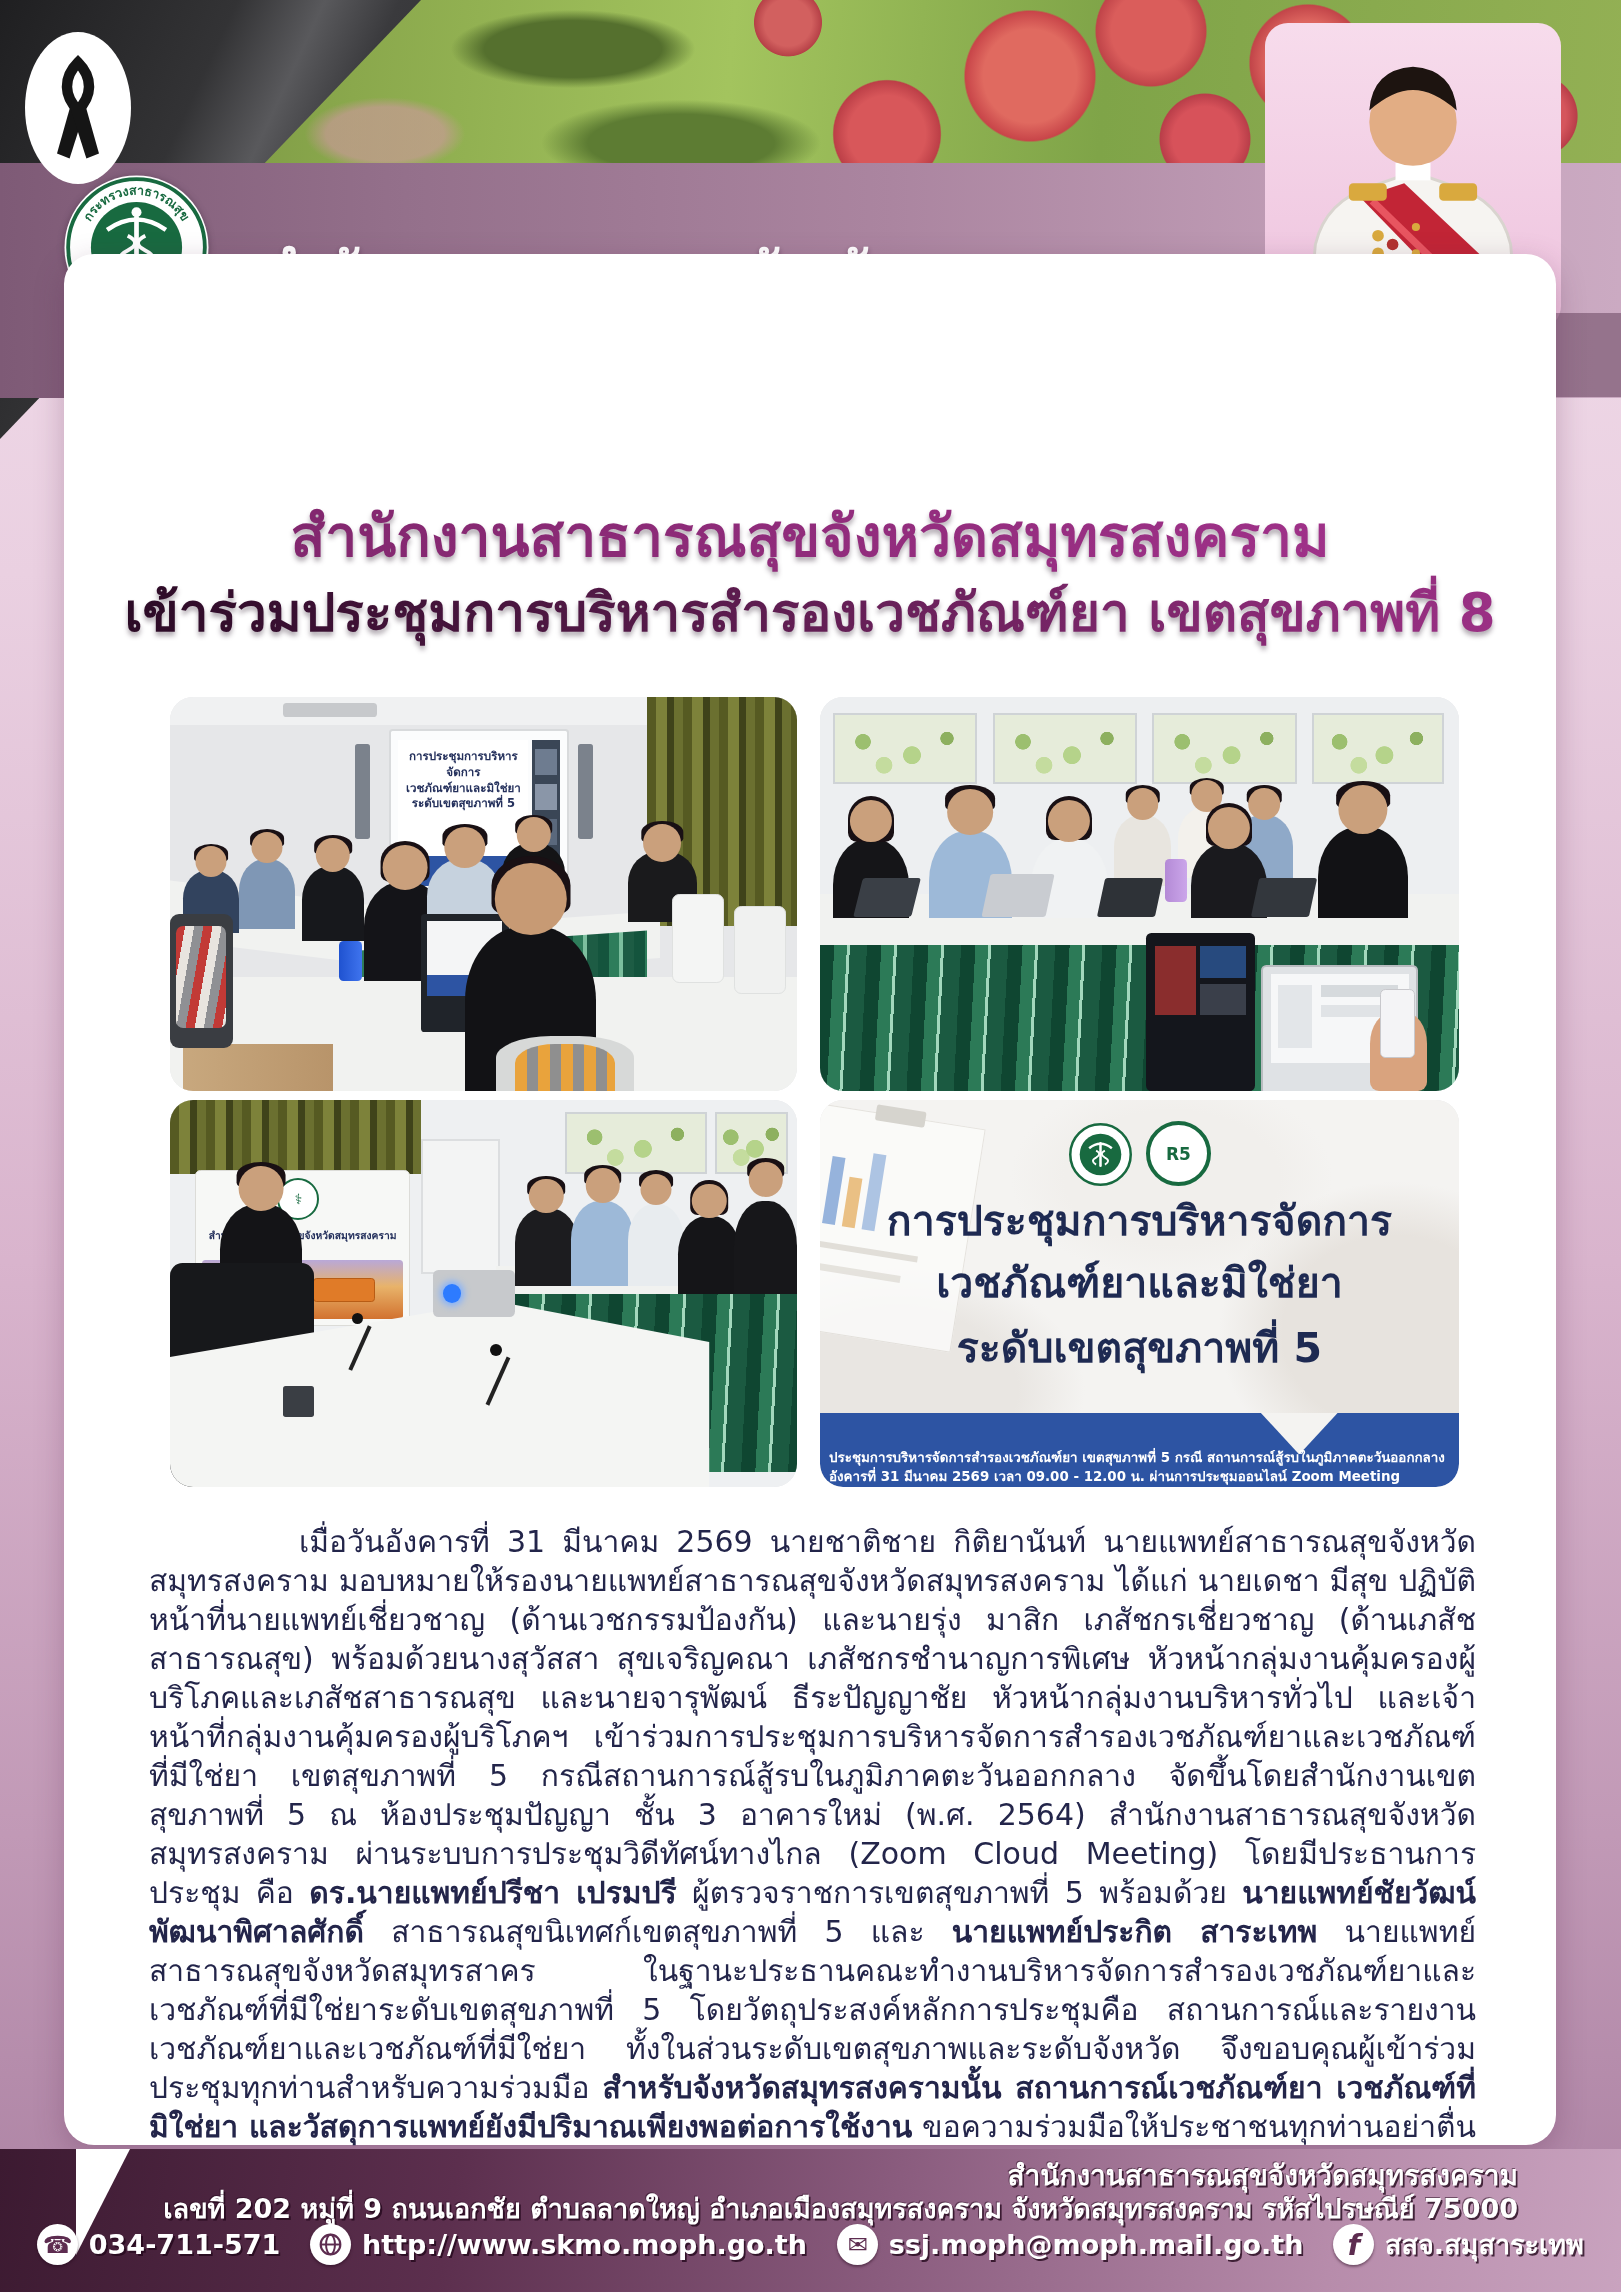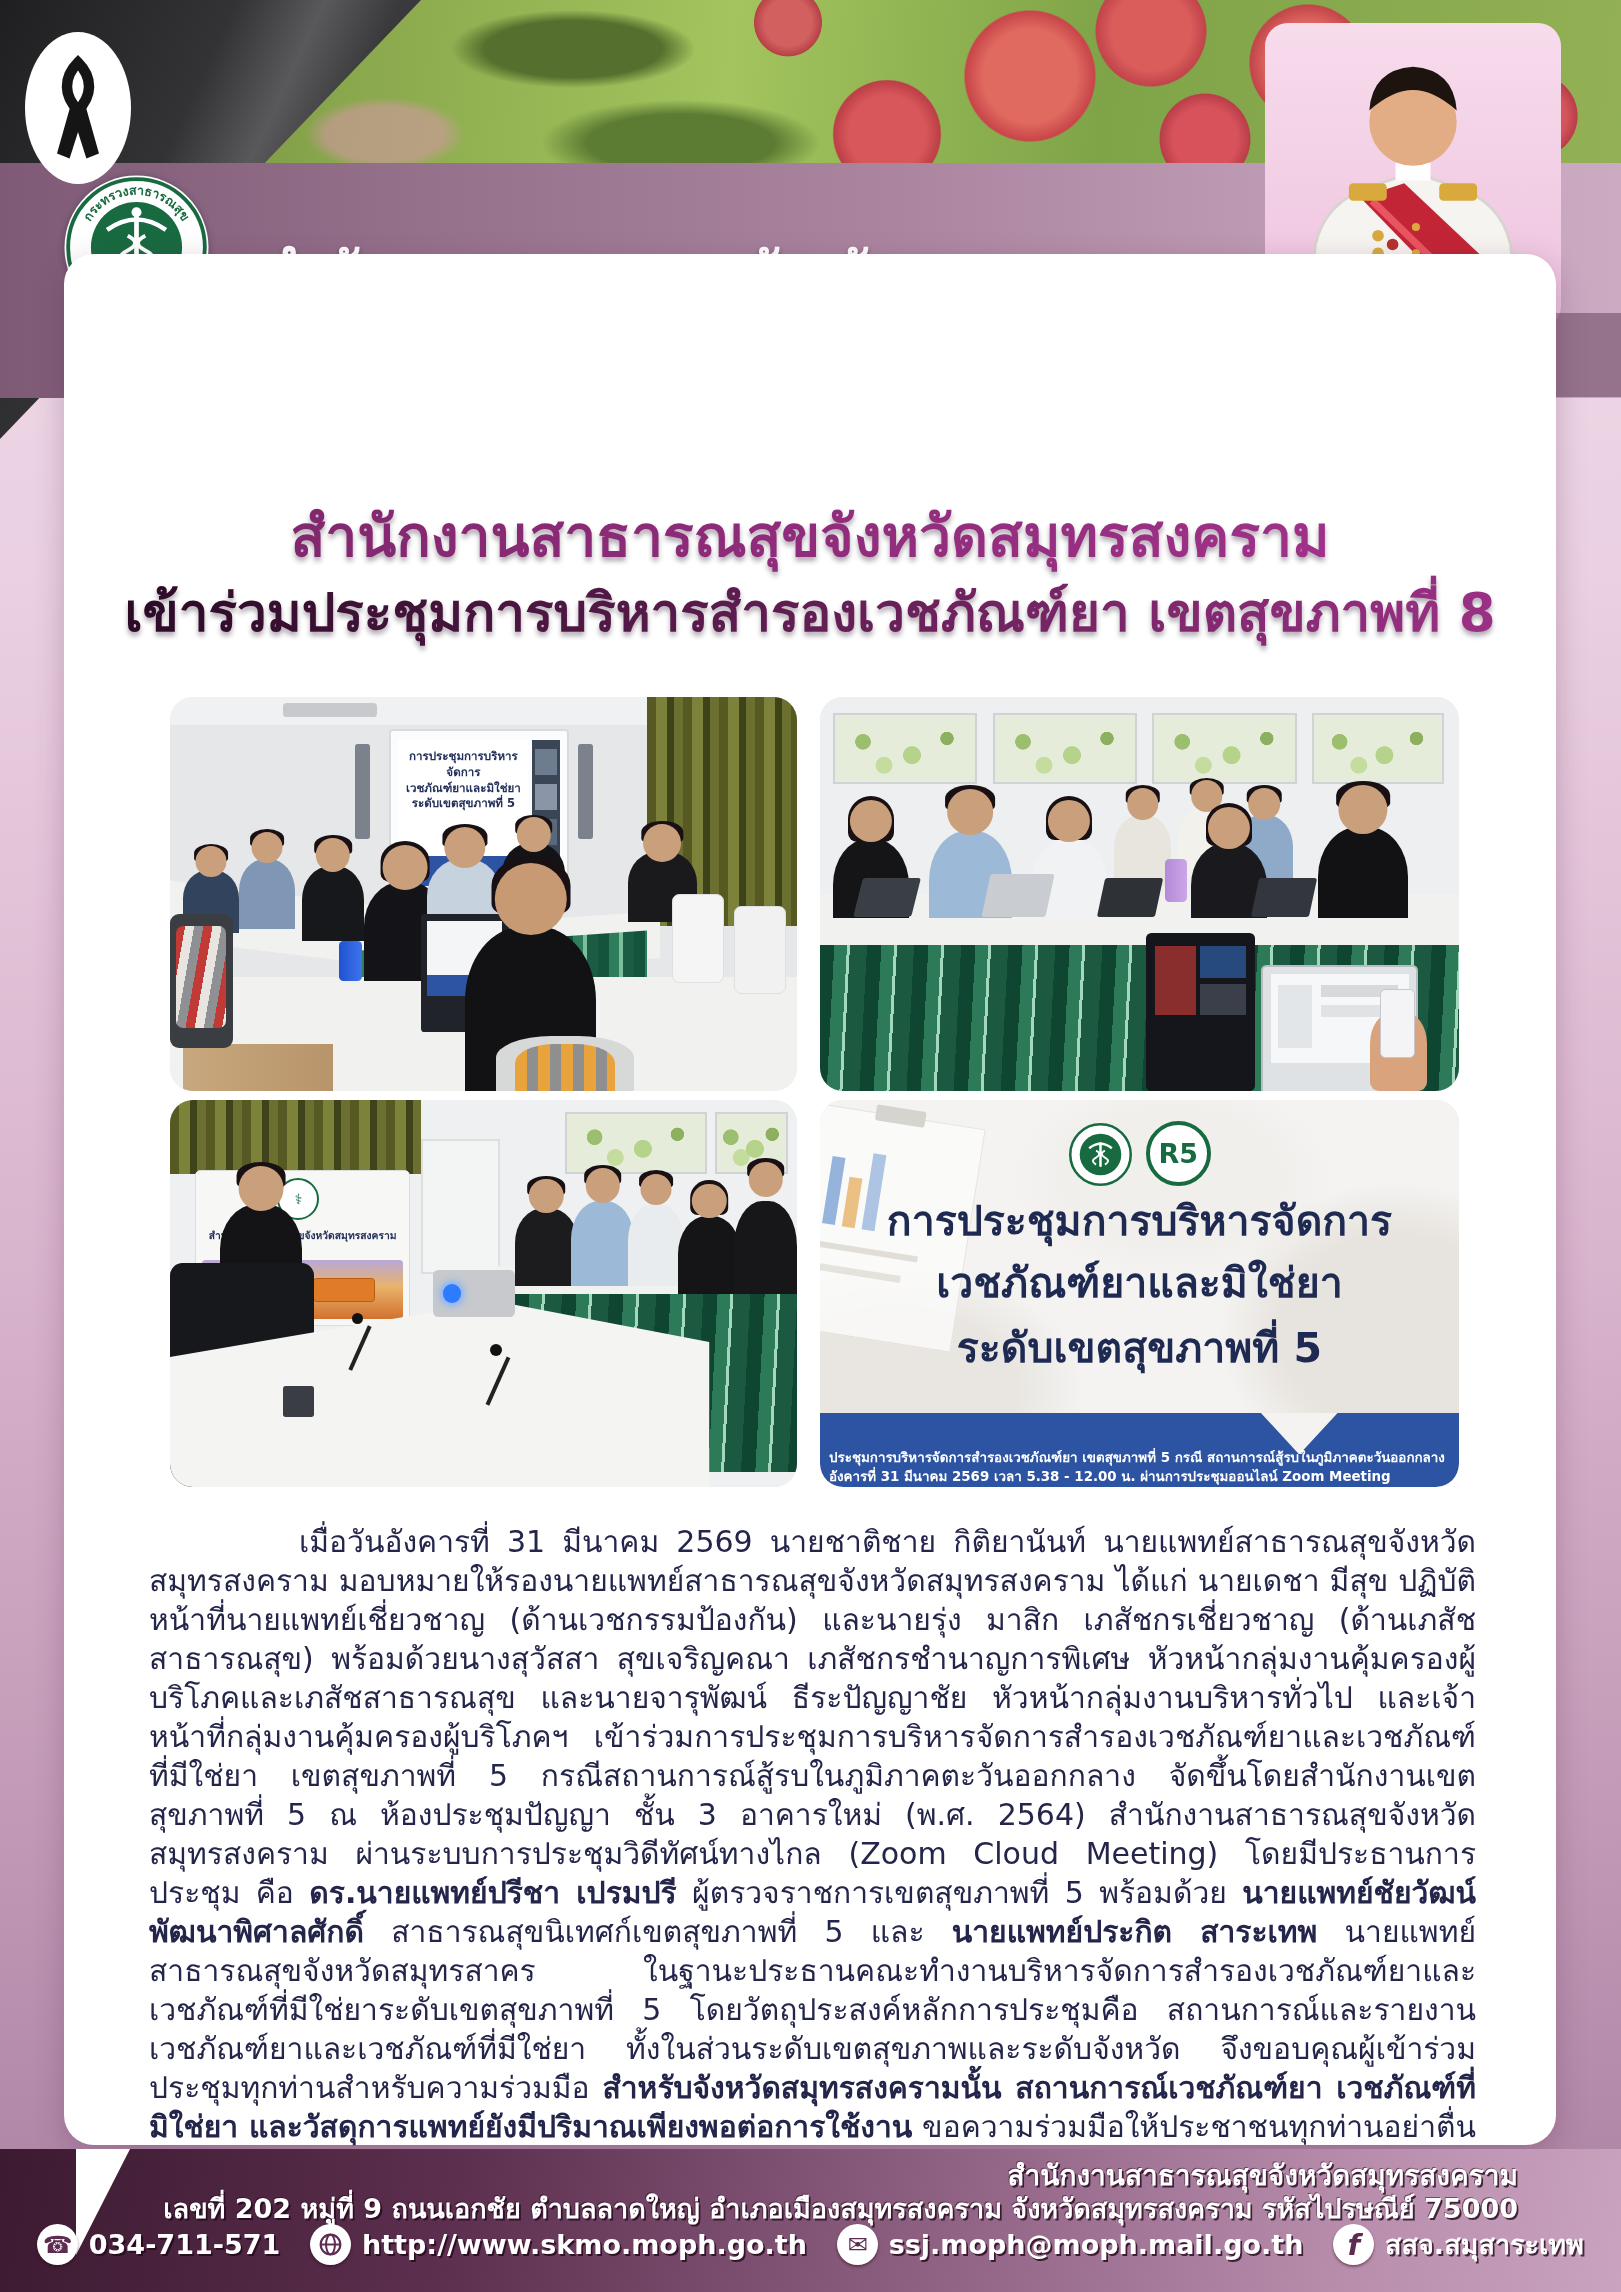--- a/index.html
+++ b/index.html
@@ -378,30 +378,30 @@
       <div class="abs" style="left:12%;top:70%;width:52%;height:3%;background:#e2dfd9;"></div>
     </div>
     <svg class="abs" style="left:39%;top:6%;width:63px;height:63px;" viewBox="0 0 100 100">
       <circle cx="50" cy="50" r="48" fill="#fff" stroke="#186a40" stroke-width="4"></circle>
       <circle cx="50" cy="50" r="33" fill="#186a40"></circle>
       <rect x="48" y="30" width="4" height="40" rx="2" fill="#fff"></rect>
       <path d="M32 40 Q50 26 68 40" fill="none" stroke="#fff" stroke-width="4"></path>
       <path d="M43 44 q10 5 0 11 q-10 5 0 11" fill="none" stroke="#fff" stroke-width="3"></path>
       <path d="M57 44 q-10 5 0 11 q10 5 0 11" fill="none" stroke="#fff" stroke-width="3"></path>
     </svg>
-    <div class="abs ring-logo" style="left:51%;top:5.5%;width:57px;height:57px;font-size:27px;">
+    <div class="abs ring-logo" style="left:51%;top:5.5%;width:57px;height:57px;font-size:17px;">
       <span>R5</span>
     </div>
     <div class="abs poster-t" style="top:88px;font-size:41px;">การประชุมการบริหารจัดการ</div>
     <div class="abs poster-t" style="top:150px;font-size:41px;">เวชภัณฑ์ยาและมิใช่ยา</div>
     <div class="abs poster-t" style="top:215px;font-size:41px;">ระดับเขตสุขภาพที่ 5</div>
     <div class="abs blue-band">
       <div class="band-notch"></div>
       <div class="band-small" style="top:34px;">ประชุมการบริหารจัดการสำรองเวชภัณฑ์ยา เขตสุขภาพที่ 5 กรณี สถานการณ์สู้รบในภูมิภาคตะวันออกกลาง</div>
-      <div class="band-small" style="top:53px;">อังคารที่ 31 มีนาคม 2569 เวลา 5.38 - 12.00 น. ผ่านการประชุมออนไลน์ Zoom Meeting</div>
+      <div class="band-small" style="top:53px;">อังคารที่ 31 มีนาคม 2569 เวลา 09.00 - 12.00 น. ผ่านการประชุมออนไลน์ Zoom Meeting</div>
     </div>
   </div>
 
   <div class="abs article"><span>เมื่อวันอังคารที่ 31 มีนาคม 2569 นายชาติชาย กิติยานันท์ นายแพทย์สาธารณสุขจังหวัดสมุทรสงคราม มอบหมายให้รองนายแพทย์สาธารณสุขจังหวัดสมุทรสงคราม ได้แก่ นายเดชา มีสุข ปฏิบัติหน้าที่นายแพทย์เชี่ยวชาญ (ด้านเวชกรรมป้องกัน) และนายรุ่ง มาสิก เภสัชกรเชี่ยวชาญ (ด้านเภสัชสาธารณสุข) พร้อมด้วยนางสุวัสสา สุขเจริญคณา เภสัชกรชำนาญการพิเศษ หัวหน้ากลุ่มงานคุ้มครองผู้บริโภคและเภสัชสาธารณสุข และนายจารุพัฒน์ ธีระปัญญาชัย หัวหน้ากลุ่มงานบริหารทั่วไป และเจ้าหน้าที่กลุ่มงานคุ้มครองผู้บริโภคฯ เข้าร่วมการประชุมการบริหารจัดการสำรองเวชภัณฑ์ยาและเวชภัณฑ์ที่มีใช่ยา เขตสุขภาพที่ 5 กรณีสถานการณ์สู้รบในภูมิภาคตะวันออกกลาง จัดขึ้นโดยสำนักงานเขตสุขภาพที่ 5 ณ ห้องประชุมปัญญา ชั้น 3 อาคารใหม่ (พ.ศ. 2564) สำนักงานสาธารณสุขจังหวัดสมุทรสงคราม ผ่านระบบการประชุมวิดีทัศน์ทางไกล (Zoom Cloud Meeting) โดยมีประธานการประชุม คือ </span><span class="bold">ดร.นายแพทย์ปรีชา เปรมปรี</span><span> ผู้ตรวจราชการเขตสุขภาพที่ 5 พร้อมด้วย </span><span class="bold">นายแพทย์ชัยวัฒน์ พัฒนาพิศาลศักดิ์</span><span> สาธารณสุขนิเทศก์เขตสุขภาพที่ 5 และ </span><span class="bold">นายแพทย์ประกิต สาระเทพ</span><span> นายแพทย์สาธารณสุขจังหวัดสมุทรสาคร ในฐานะประธานคณะทำงานบริหารจัดการสำรองเวชภัณฑ์ยาและเวชภัณฑ์ที่มีใช่ยาระดับเขตสุขภาพที่ 5 โดยวัตถุประสงค์หลักการประชุมคือ สถานการณ์และรายงานเวชภัณฑ์ยาและเวชภัณฑ์ที่มีใช่ยา ทั้งในส่วนระดับเขตสุขภาพและระดับจังหวัด จึงขอบคุณผู้เข้าร่วมประชุมทุกท่านสำหรับความร่วมมือ </span><span class="bold">สำหรับจังหวัดสมุทรสงครามนั้น สถานการณ์เวชภัณฑ์ยา เวชภัณฑ์ที่มิใช่ยา และวัสดุการแพทย์ยังมีปริมาณเพียงพอต่อการใช้งาน</span><span> ขอความร่วมมือให้ประชาชนทุกท่านอย่าตื่นตระหนกและรับฟังข่าวสารจากทางสำนักงานสาธารณสุขจังหวัดสมุทรสงครามต่อไป</span></div>
 
   <div class="abs footer"></div>
   <div class="abs footer-wedge"></div>
   <div class="abs ft ft1">สำนักงานสาธารณสุขจังหวัดสมุทรสงคราม</div>
   <div class="abs ft ft2">เลขที่ 202 หมู่ที่ 9 ถนนเอกชัย ตำบลลาดใหญ่ อำเภอเมืองสมุทรสงคราม จังหวัดสมุทรสงคราม รหัสไปรษณีย์ 75000</div>
   <div class="abs contacts">

